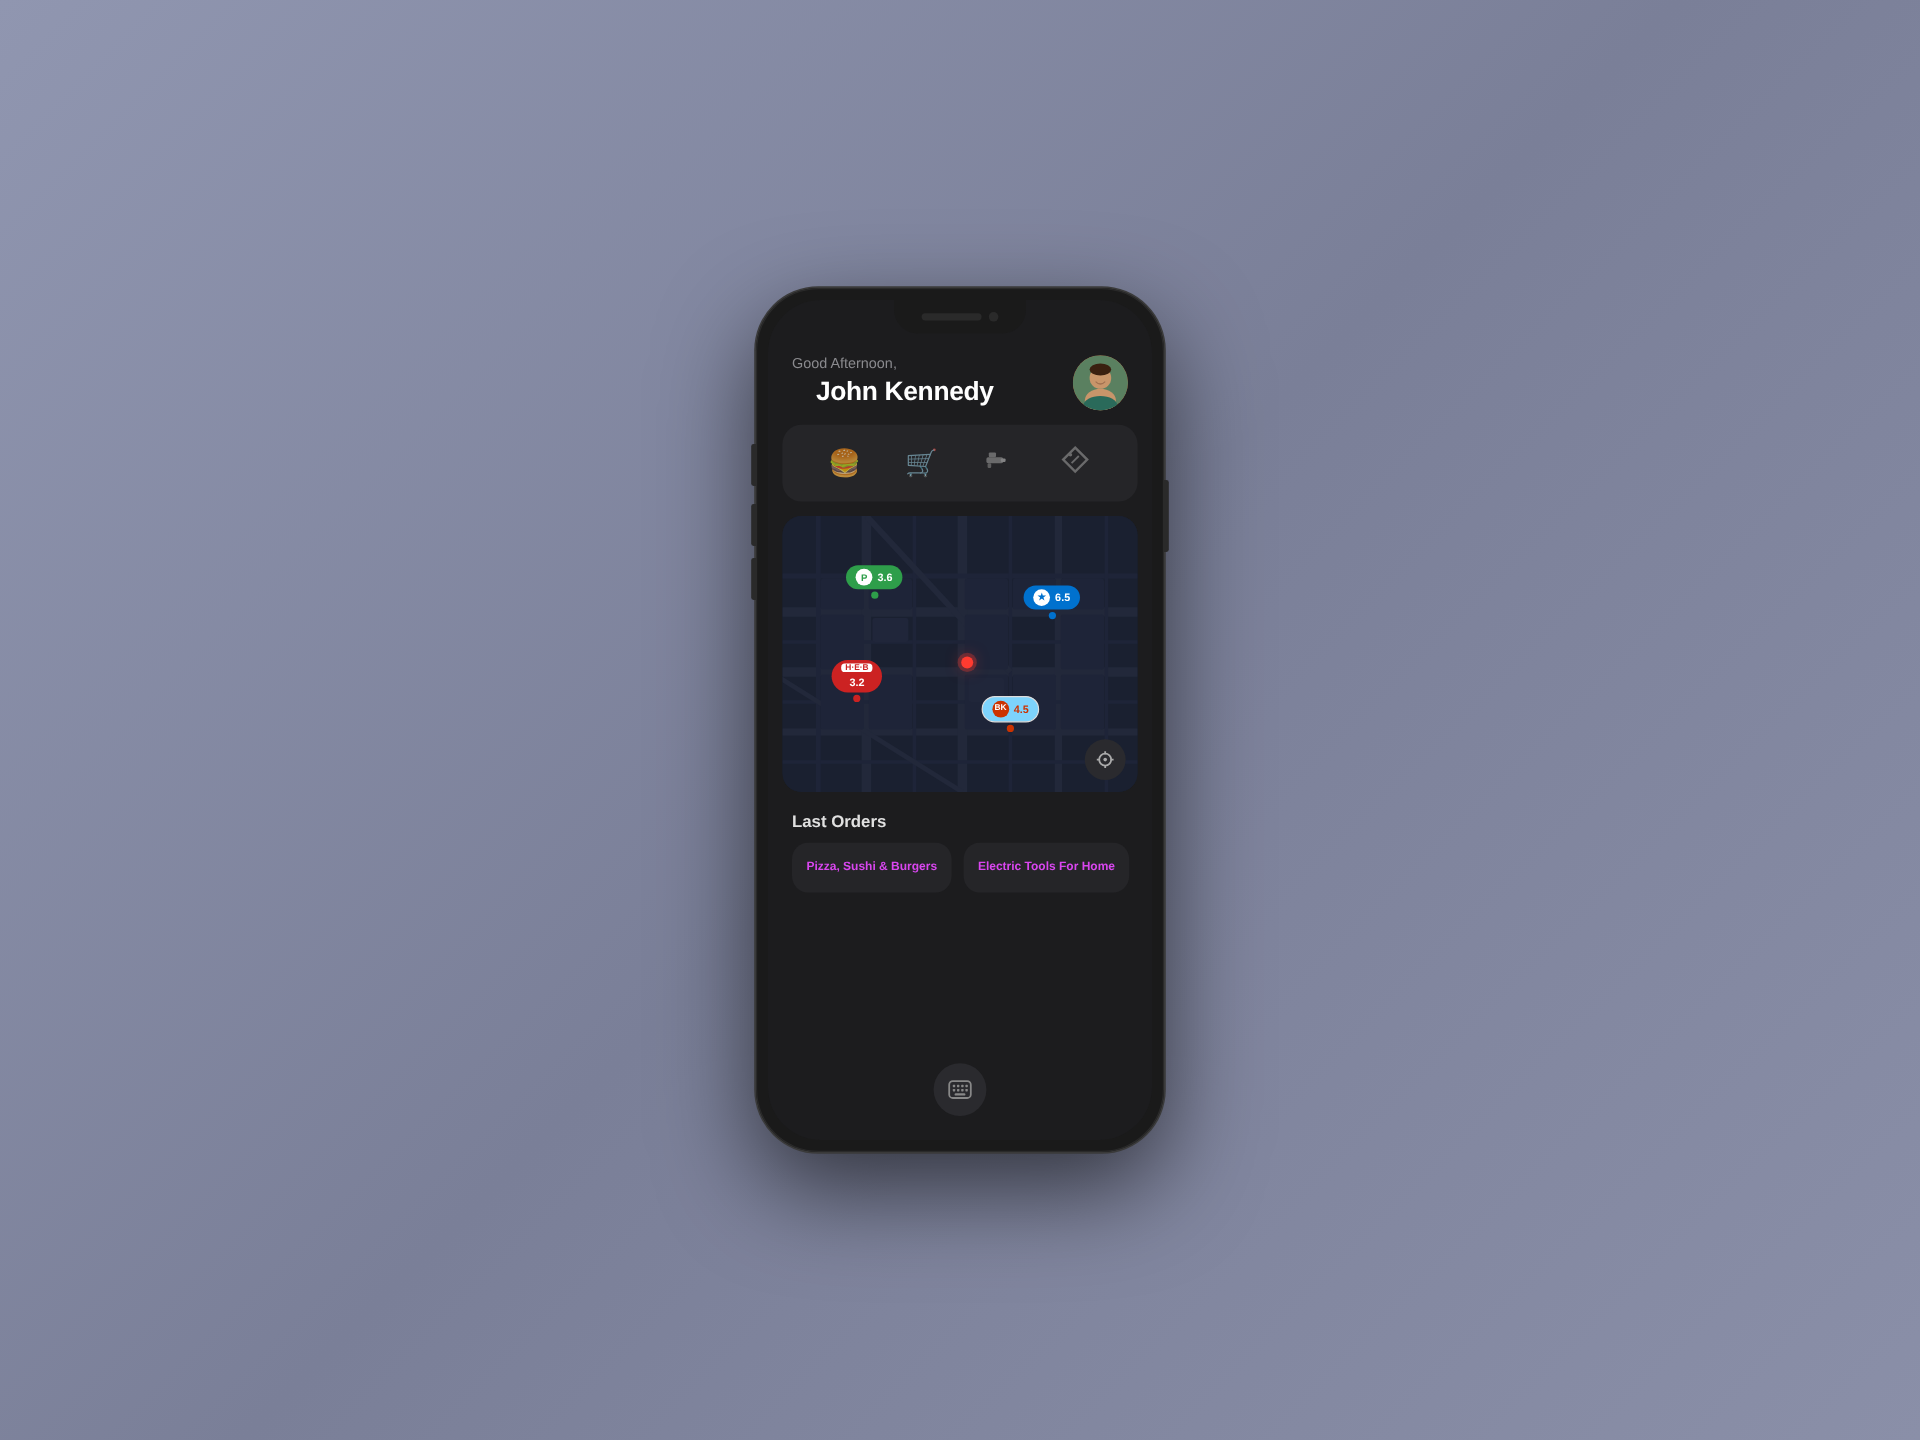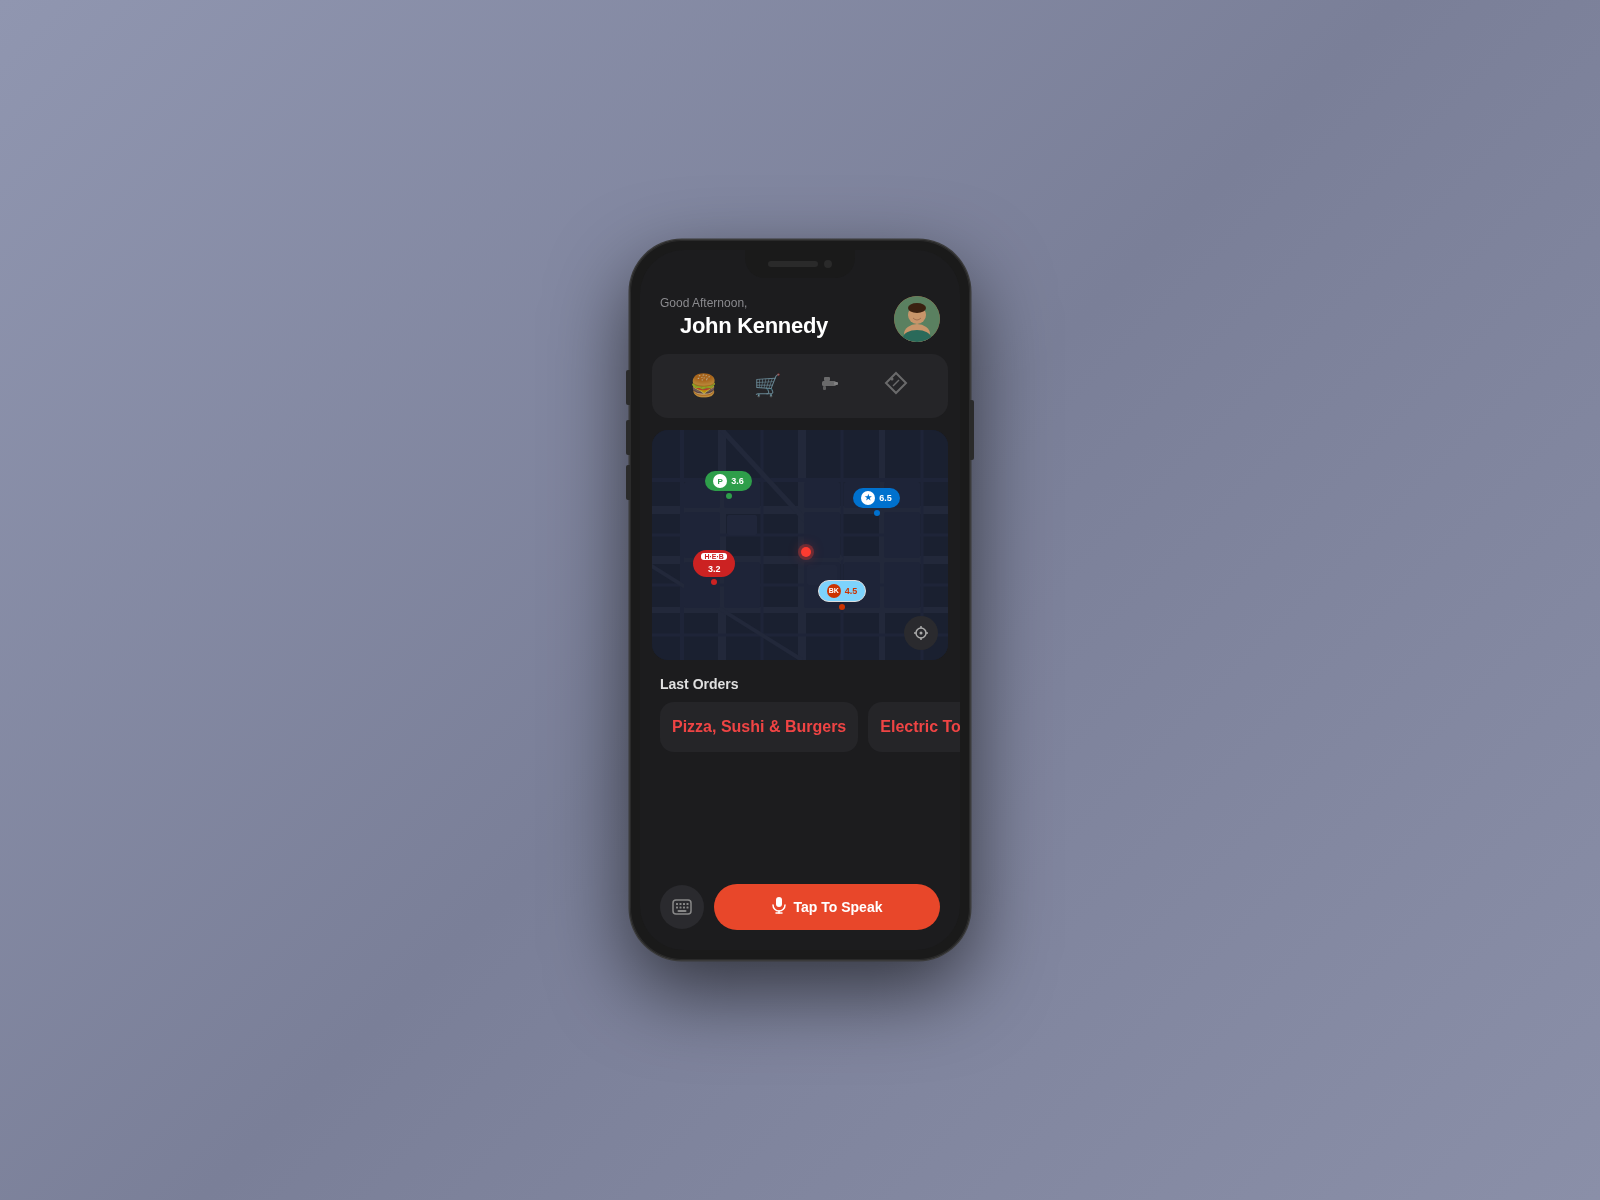--- a/index.html
+++ b/index.html
@@ -225,22 +225,22 @@
       overflow: hidden;
     }
     .order-card {
       background: #252528;
       border-radius: 14px;
       padding: 14px 12px;
       min-width: 110px;
       flex-shrink: 0;
     }
     .order-card-text {
-      color: #ef4444;
-      font-size: 16px;
+      color: #d946ef;
+      font-size: 10px;
       font-weight: 600;
       line-height: 1.35;
     }
 
     
     .bottom-bar {
       display: flex;
       align-items: center;
       justify-content: center;
       padding: 14px 20px 20px;
@@ -462,28 +462,17 @@
             <rect x="7.5" y="4" width="2" height="2" rx="0.5" fill="#888"></rect>
             <rect x="11" y="4" width="2" height="2" rx="0.5" fill="#888"></rect>
             <rect x="14.5" y="4" width="2" height="2" rx="0.5" fill="#888"></rect>
             <rect x="4" y="7.5" width="2" height="2" rx="0.5" fill="#888"></rect>
             <rect x="7.5" y="7.5" width="2" height="2" rx="0.5" fill="#888"></rect>
             <rect x="11" y="7.5" width="2" height="2" rx="0.5" fill="#888"></rect>
             <rect x="14.5" y="7.5" width="2" height="2" rx="0.5" fill="#888"></rect>
             <rect x="5.5" y="11" width="9" height="2" rx="1" fill="#888"></rect>
           </svg>
         </div>
-        <div class="speak-btn">
-          <span class="mic-icon">
-            <svg width="14" height="18" viewBox="0 0 14 18" fill="none">
-              <rect x="4" y="1" width="6" height="10" rx="3" fill="white"></rect>
-              <path d="M1 9C1 12.314 3.686 15 7 15C10.314 15 13 12.314 13 9" stroke="white" stroke-width="1.5" fill="none" stroke-linecap="round"></path>
-              <line x1="7" y1="15" x2="7" y2="17" stroke="white" stroke-width="1.5" stroke-linecap="round"></line>
-              <line x1="4" y1="17" x2="10" y2="17" stroke="white" stroke-width="1.5" stroke-linecap="round"></line>
-            </svg>
-          </span>
-          <span>Tap To Speak</span>
-        </div>
       </div>
 
     </div>
   </div>
 </div>
 
 </body></html>

